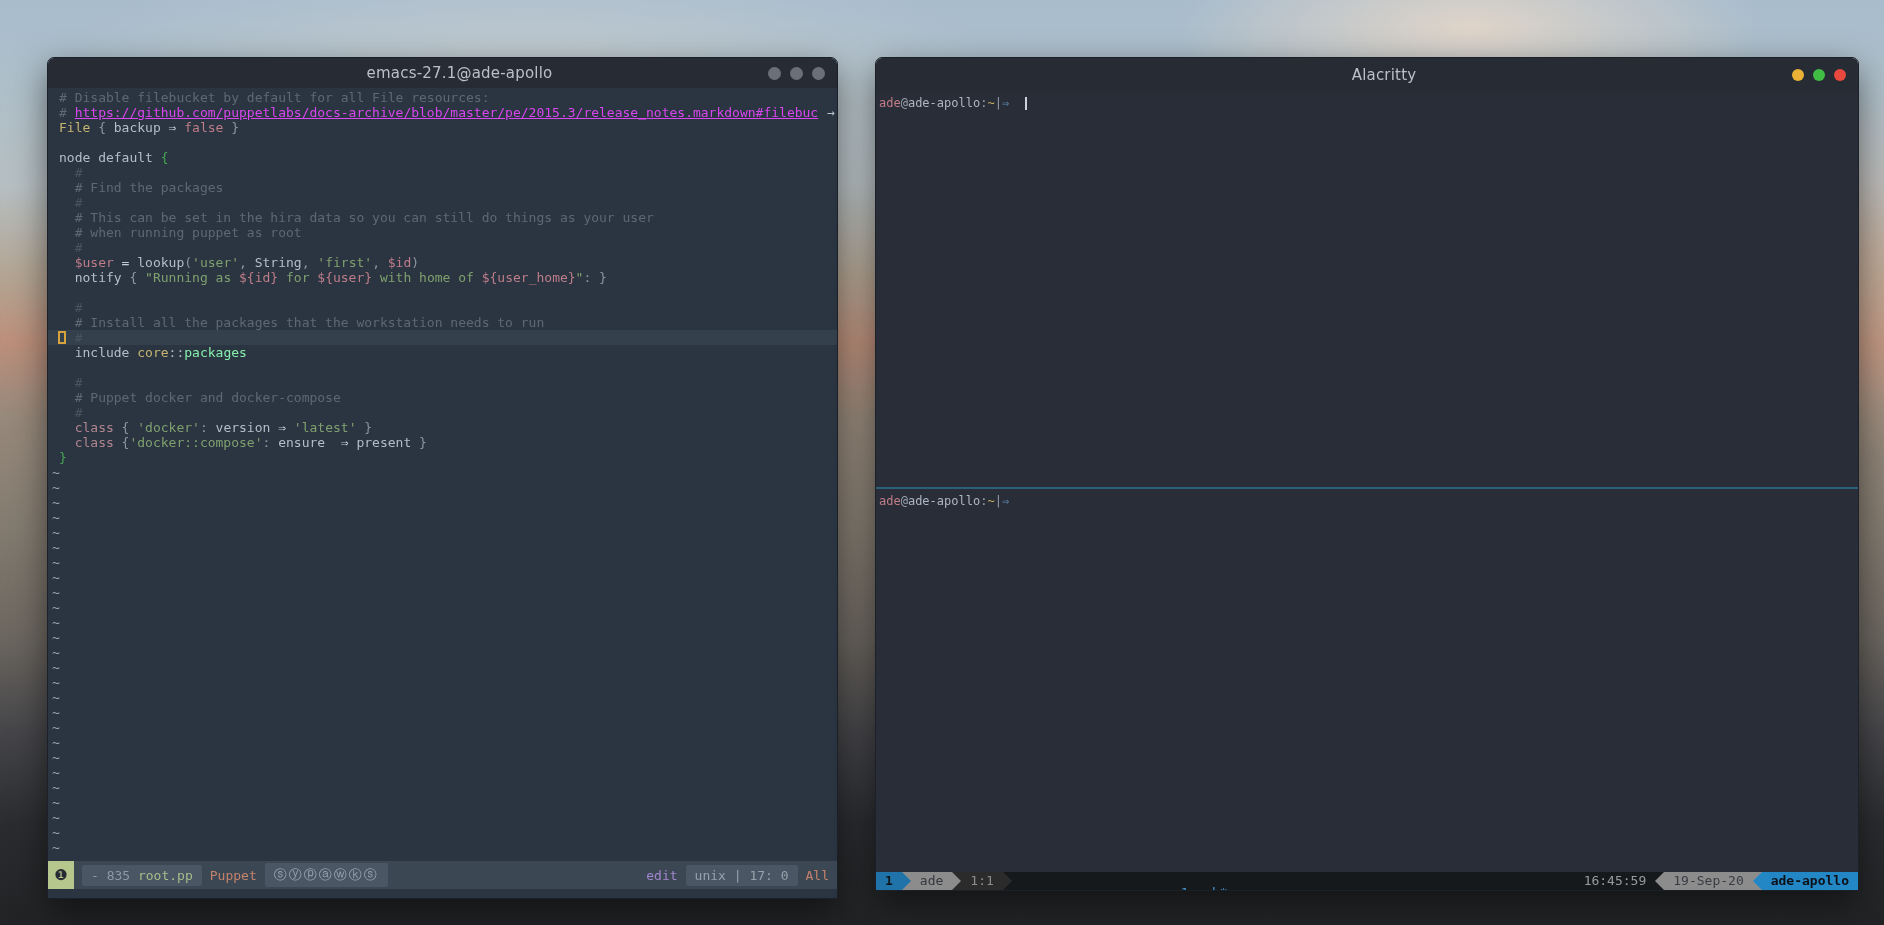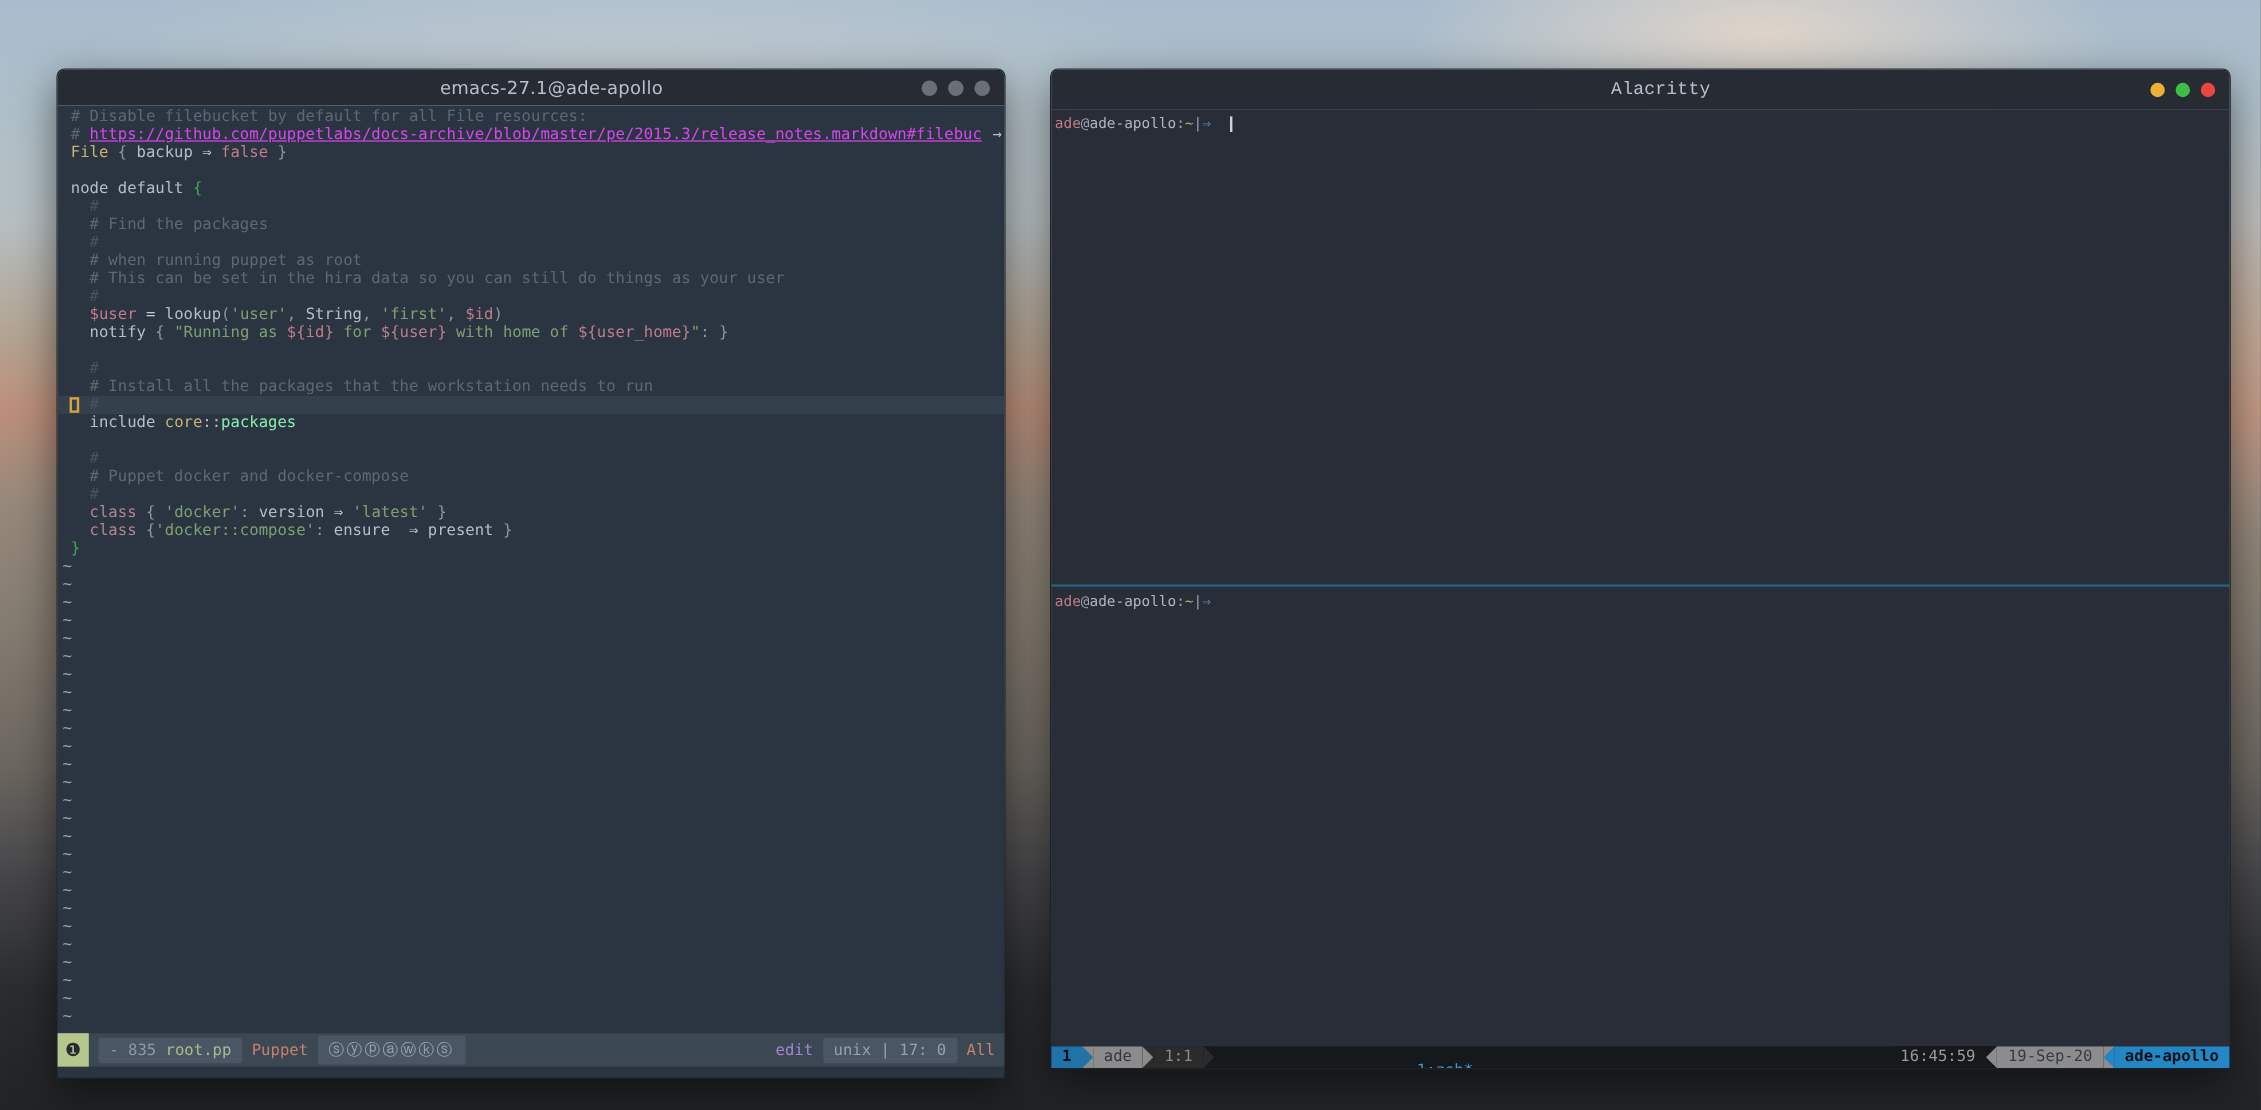--- a/index.html
+++ b/index.html
@@ -44,21 +44,21 @@
   .ml-size{color:#8d99a5;} .ml-name{color:#a9bc8b;}
   .ml-mode{color:#c5826a;}
   .ml-minor{color:#98a4b0;letter-spacing:2px;}
   .ml-spacer{flex:1;}
   .ml-edit{color:#a287cf;}
   .ml-pos{color:#97a1ab;}
   .ml-all{color:#c5826a;}
   .echo-area{height:9px;background:#2b3542;flex:none;}
   
   #alacritty{left:875px;top:57px;width:984px;height:834px;}
-  #alacritty .titlebar{height:33px;font-family:Liberation Mono, monospace;}
+  #alacritty .titlebar{height:33px;}
   .term-content{flex:1;display:flex;flex-direction:column;background:#282d38;
                 font-family:"DejaVu Sans Mono",monospace;font-size:12px;overflow:hidden;}
   .term-pane{padding:4px 16px 0 3px;}
   .term-pane.p1{height:392px;flex:none;}
   .term-pane.p2{flex:1;}
   .pane-divider{height:2px;background:#2a6078;flex:none;}
   .shell-prompt{white-space:pre;line-height:16px;}
   .term-cursor{display:inline-block;width:2px;height:13px;background:#ccd2da;
                margin-left:16px;vertical-align:text-bottom;}
   
@@ -87,22 +87,22 @@
     <div class="buffer">
       <div>
           <div class="code-line"><span style="color: rgb(93, 104, 117);"># Disable filebucket by default for all File resources:</span></div>
           <div class="code-line"><span style="color: rgb(93, 104, 117);"># </span><span class="underline" style="color: #d946ef;">https://github.com/puppetlabs/docs-archive/blob/master/pe/2015.3/release_notes.markdown#filebuc</span><span class="trunc">→</span></div>
           <div class="code-line"><span style="color: rgb(198, 180, 112);">File</span><span style="color: rgb(139, 150, 161);"> { </span><span style="color: rgb(180, 190, 201);">backup</span><span style="color: rgb(195, 204, 214);"> ⇒ </span><span style="color: rgb(191, 125, 137);">false</span><span style="color: rgb(139, 150, 161);"> }</span></div>
           <div class="code-line"></div>
           <div class="code-line"><span style="color: rgb(180, 190, 201);">node default </span><span style="color: rgb(70, 165, 82);">{</span></div>
           <div class="code-line"><span style="color: rgb(73, 83, 95);">  #</span></div>
           <div class="code-line"><span style="color: rgb(93, 104, 117);">  # Find the packages</span></div>
           <div class="code-line"><span style="color: rgb(73, 83, 95);">  #</span></div>
+          <div class="code-line"><span style="color: rgb(93, 104, 117);">  # This can be set in the hira data so you can still do things as your user</span></div>
           <div class="code-line"><span style="color: rgb(93, 104, 117);">  # when running puppet as root</span></div>
-          <div class="code-line"><span style="color: rgb(93, 104, 117);">  # This can be set in the hira data so you can still do things as your user</span></div>
           <div class="code-line"><span style="color: rgb(73, 83, 95);">  #</span></div>
           <div class="code-line"><span style="color: rgb(191, 125, 137);">  $user</span><span style="color: rgb(195, 204, 214);"> = </span><span style="color: rgb(180, 190, 201);">lookup</span><span style="color: rgb(139, 150, 161);">(</span><span style="color: rgb(127, 160, 110);">'user'</span><span style="color: rgb(139, 150, 161);">, </span><span style="color: rgb(180, 190, 201);">String</span><span style="color: rgb(139, 150, 161);">, </span><span style="color: rgb(127, 160, 110);">'first'</span><span style="color: rgb(139, 150, 161);">, </span><span style="color: rgb(191, 125, 137);">$id</span><span style="color: rgb(139, 150, 161);">)</span></div>
           <div class="code-line"><span style="color: rgb(180, 190, 201);">  notify</span><span style="color: rgb(139, 150, 161);"> { </span><span style="color: rgb(127, 160, 110);">"Running as </span><span style="color: rgb(191, 125, 137);">${id}</span><span style="color: rgb(127, 160, 110);"> for </span><span style="color: rgb(191, 125, 137);">${user}</span><span style="color: rgb(127, 160, 110);"> with home of </span><span style="color: rgb(191, 125, 137);">${user_home}</span><span style="color: rgb(127, 160, 110);">"</span><span style="color: rgb(139, 150, 161);">: }</span></div>
           <div class="code-line"></div>
           <div class="code-line"><span style="color: rgb(73, 83, 95);">  #</span></div>
           <div class="code-line"><span style="color: rgb(93, 104, 117);">  # Install all the packages that the workstation needs to run</span></div>
           <div class="code-line current"><span style="color: rgb(73, 83, 95);">  #</span><span class="emacs-cursor"></span></div>
           <div class="code-line"><span style="color: rgb(180, 190, 201);">  include </span><span style="color: rgb(198, 180, 112);">core</span><span style="color: rgb(180, 190, 201);">::</span><span style="color: #86efac;">packages</span></div>
           <div class="code-line"></div>
           <div class="code-line"><span style="color: rgb(73, 83, 95);">  #</span></div>

